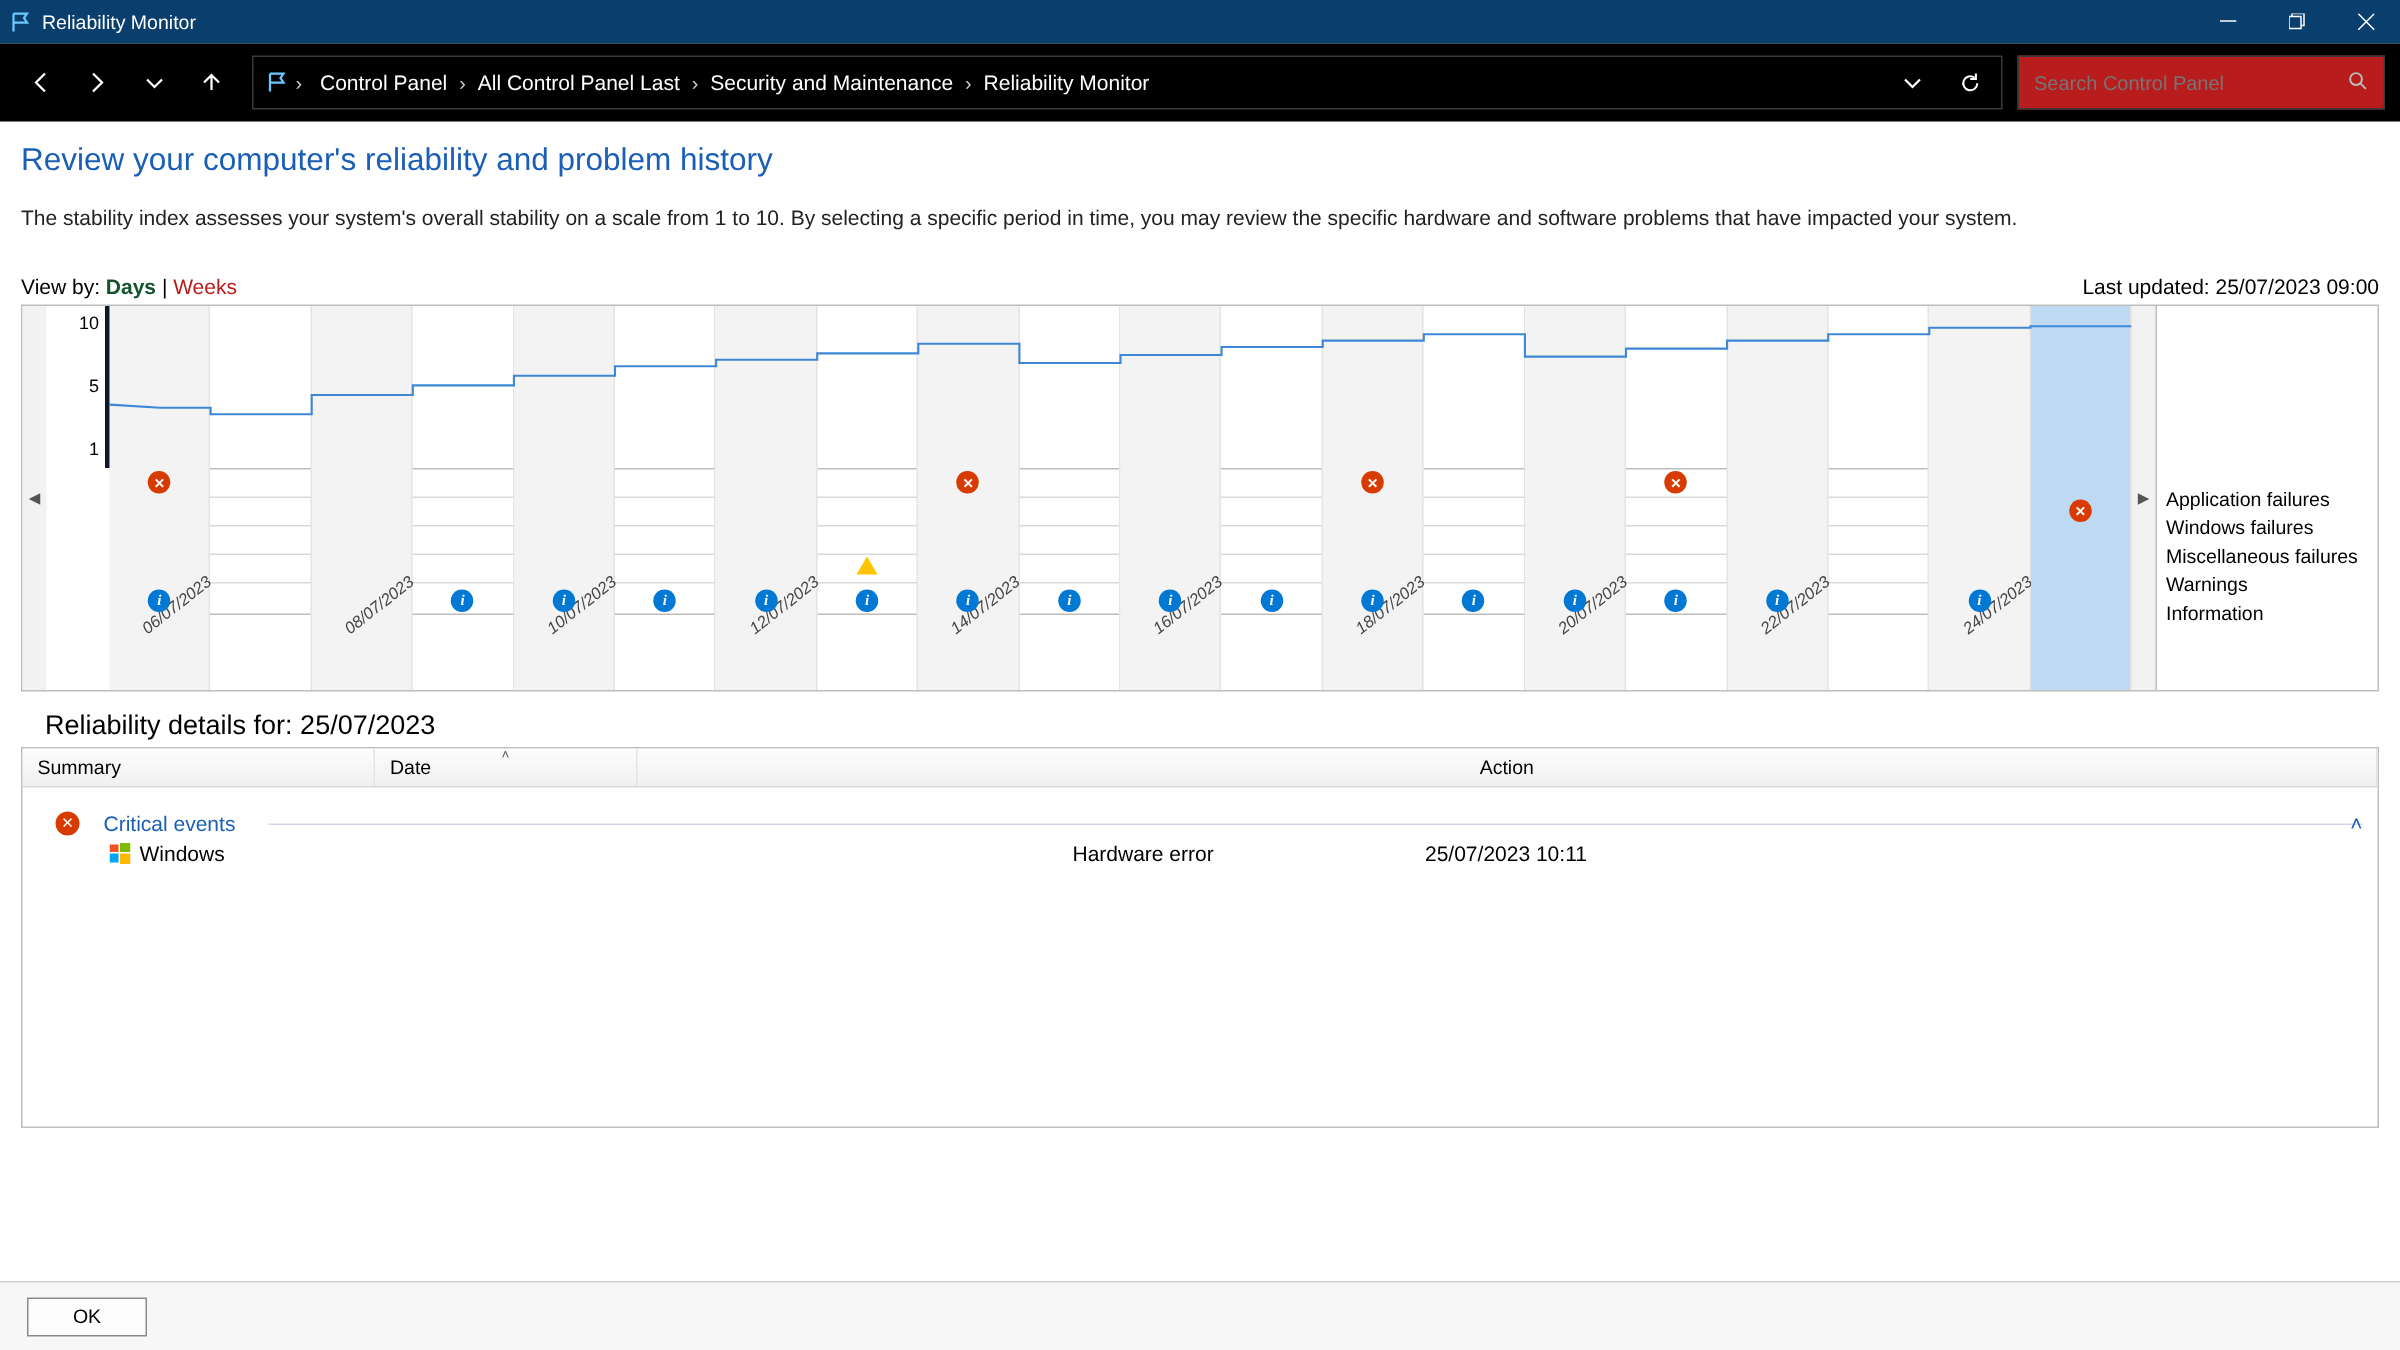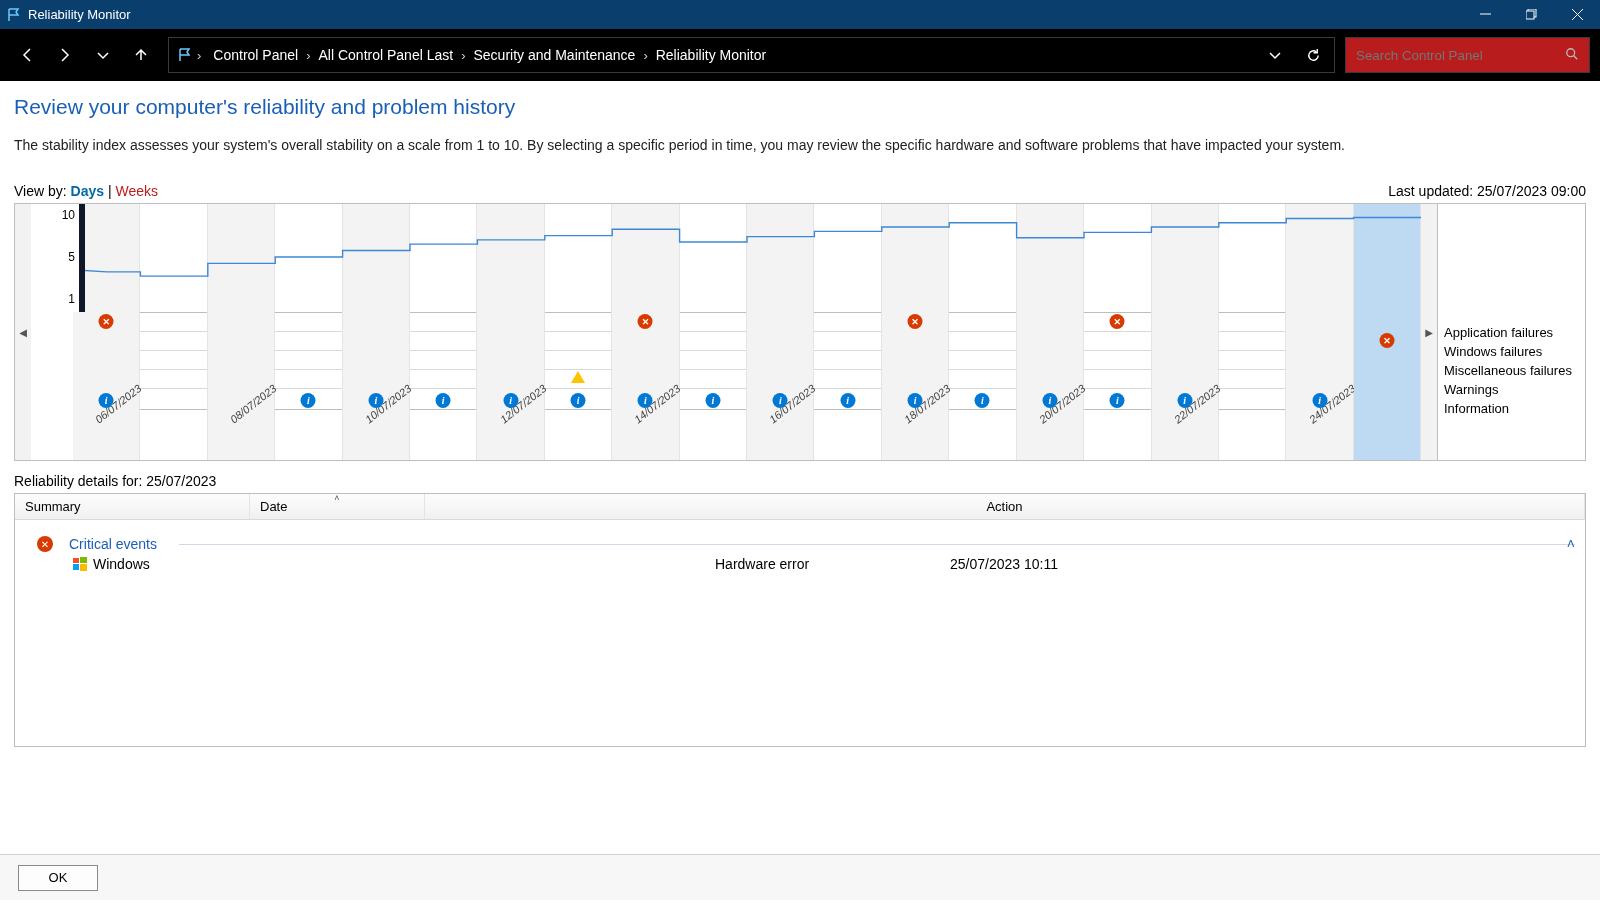--- a/index.html
+++ b/index.html
@@ -22,27 +22,27 @@
   .searchbox { width: 245px; height: 36px; border: 1px solid #3a3a3a; background: #b91c1c; display: flex; align-items: center; padding: 0 10px; color: #9a9a9a; justify-content: space-between; font-size: 14px;}
   .searchbox input { background: transparent; border: none; color: #fff; width: 180px; outline: none; }
 
   
   .content { padding: 14px; height: calc(900px - 29px - 52px - 46px); overflow: hidden; }
   h1.page-title { color: #1a5fb5; font-weight: 400; font-size: 21px; margin-bottom: 18px; }
   p.intro { font-size: 14px; color: #222; margin-bottom: 30px; }
 
   .viewby-row { display: flex; justify-content: space-between; font-size: 14px; margin-bottom: 4px; }
   .viewby-row a { color: #b91c1c; text-decoration: none; }
-  .viewby-row .active { color: #0369a1; font-weight: 600; }
+  .viewby-row .active { color: #14532d; font-weight: 600; }
 
   
   .chart-wrap { display: flex; align-items: stretch; border: 1px solid #bdbdbd; position: relative; height: 258px; }
   .chart-scroll-btn { width: 16px; background: #f2f2f2; display: flex; align-items: center; justify-content: center; font-size: 10px; color: #555; }
   .chart-main { flex: 1; position: relative; }
-  .chart-yaxis { position: absolute; left: 12px; top: 0; width: 42px; height: 108px; border-right: 6px solid #0f172a; background: #fff; z-index: 2;}
+  .chart-yaxis { position: absolute; left: 0; top: 0; width: 42px; height: 108px; border-right: 3px solid #0f172a; background: #fff; z-index: 2;}
   .chart-yaxis div { position: absolute; right: 4px; font-size: 12px; }
   .chart-cols { position: absolute; left: 42px; right: 0; top: 0; bottom: 0; display: flex; }
   .chart-col { flex: 1; border-right: 1px solid #e4e4e4; position: relative; }
   .chart-col:nth-child(odd) { background: #f3f3f3; }
   .chart-col.selected { background: #bed9f2 !important; }
   .chart-col .datelabel { position: absolute; top: 212px; left: 50%; transform: translateX(-24%) rotate(-38deg); transform-origin: left top; font-size: 11px; color: #444; white-space: nowrap; font-style: italic;}
   .row-zone { position: absolute; left: 42px; right: 0; height: 19px; }
   .row-zone.r0 { top: 108px; border-top:1px solid #bdbdbd;}
   .row-zone.r1 { top: 127px; border-top:1px solid #d9d9d9;}
   .row-zone.r2 { top: 146px; border-top:1px solid #d9d9d9;}
@@ -51,21 +51,21 @@
   .evt { position: absolute; width: 15px; height: 15px; border-radius: 50%; left: 50%; transform: translateX(-50%); display:flex;align-items:center;justify-content:center;}
   .evt.info { background: #0078d4; color:#fff; font-size:10px; font-weight:bold;}
   .evt.info::after{content:"i"; font-family:Georgia,serif; font-style:italic;}
   .evt.err { background: #d83b01; color:#fff; font-size:9px; font-weight:bold;}
   .evt.err::after{content:"✕";}
   .evt.warn { width:0;height:0;border-left:7px solid transparent;border-right:7px solid transparent;border-bottom:12px solid #fdc400; border-radius:0; background:none;}
   .line-svg { position: absolute; left: 42px; top: 0; right: 0; height: 108px; pointer-events:none;}
   .legend { width: 148px; border-left:1px solid #bdbdbd; padding: 119px 4px 0 6px; font-size:13px; line-height:19px;}
 
   
-  .details-title { font-size: 14px; margin: 12px 0 4px; }
+  .details-title { font-size: 18px; margin: 12px 16px 4px; }
   .details { border: 1px solid #bdbdbd; height: 254px; position: relative; overflow:hidden;}
   .details-header { display:flex; background: linear-gradient(#fdfdfd,#f0f0f0); border-bottom:1px solid #d9d9d9; height:26px; align-items:center; font-size:13px; }
   .details-header > div { padding: 0 10px; border-right:1px solid #e4e4e4; height:100%; display:flex; align-items:center; position:relative;}
   .col-source{width:700px;} .col-summary{width:235px;} .col-date{width:175px;} .col-action{flex:1; border-right:none;justify-content:center;}
   .sort-caret{position:absolute; top:-1px; left:50%; transform:translateX(-50%); font-size:9px; color:#555;}
   .group-row { display:flex; align-items:center; gap:16px; padding: 16px 10px 2px 22px; color:#1a5fb5; font-size:14px; position:relative;}
   .group-row .hr{flex:1; height:1px; background:#cfd8e4; margin-left:6px;}
   .group-row .caret{position:absolute; right:10px; color:#1a5fb5;}
   .event-row { display:flex; font-size:14px; padding:2px 0;}
   .event-row .c-source{width:700px; padding-left:58px; display:flex; align-items:center; gap:6px;}

